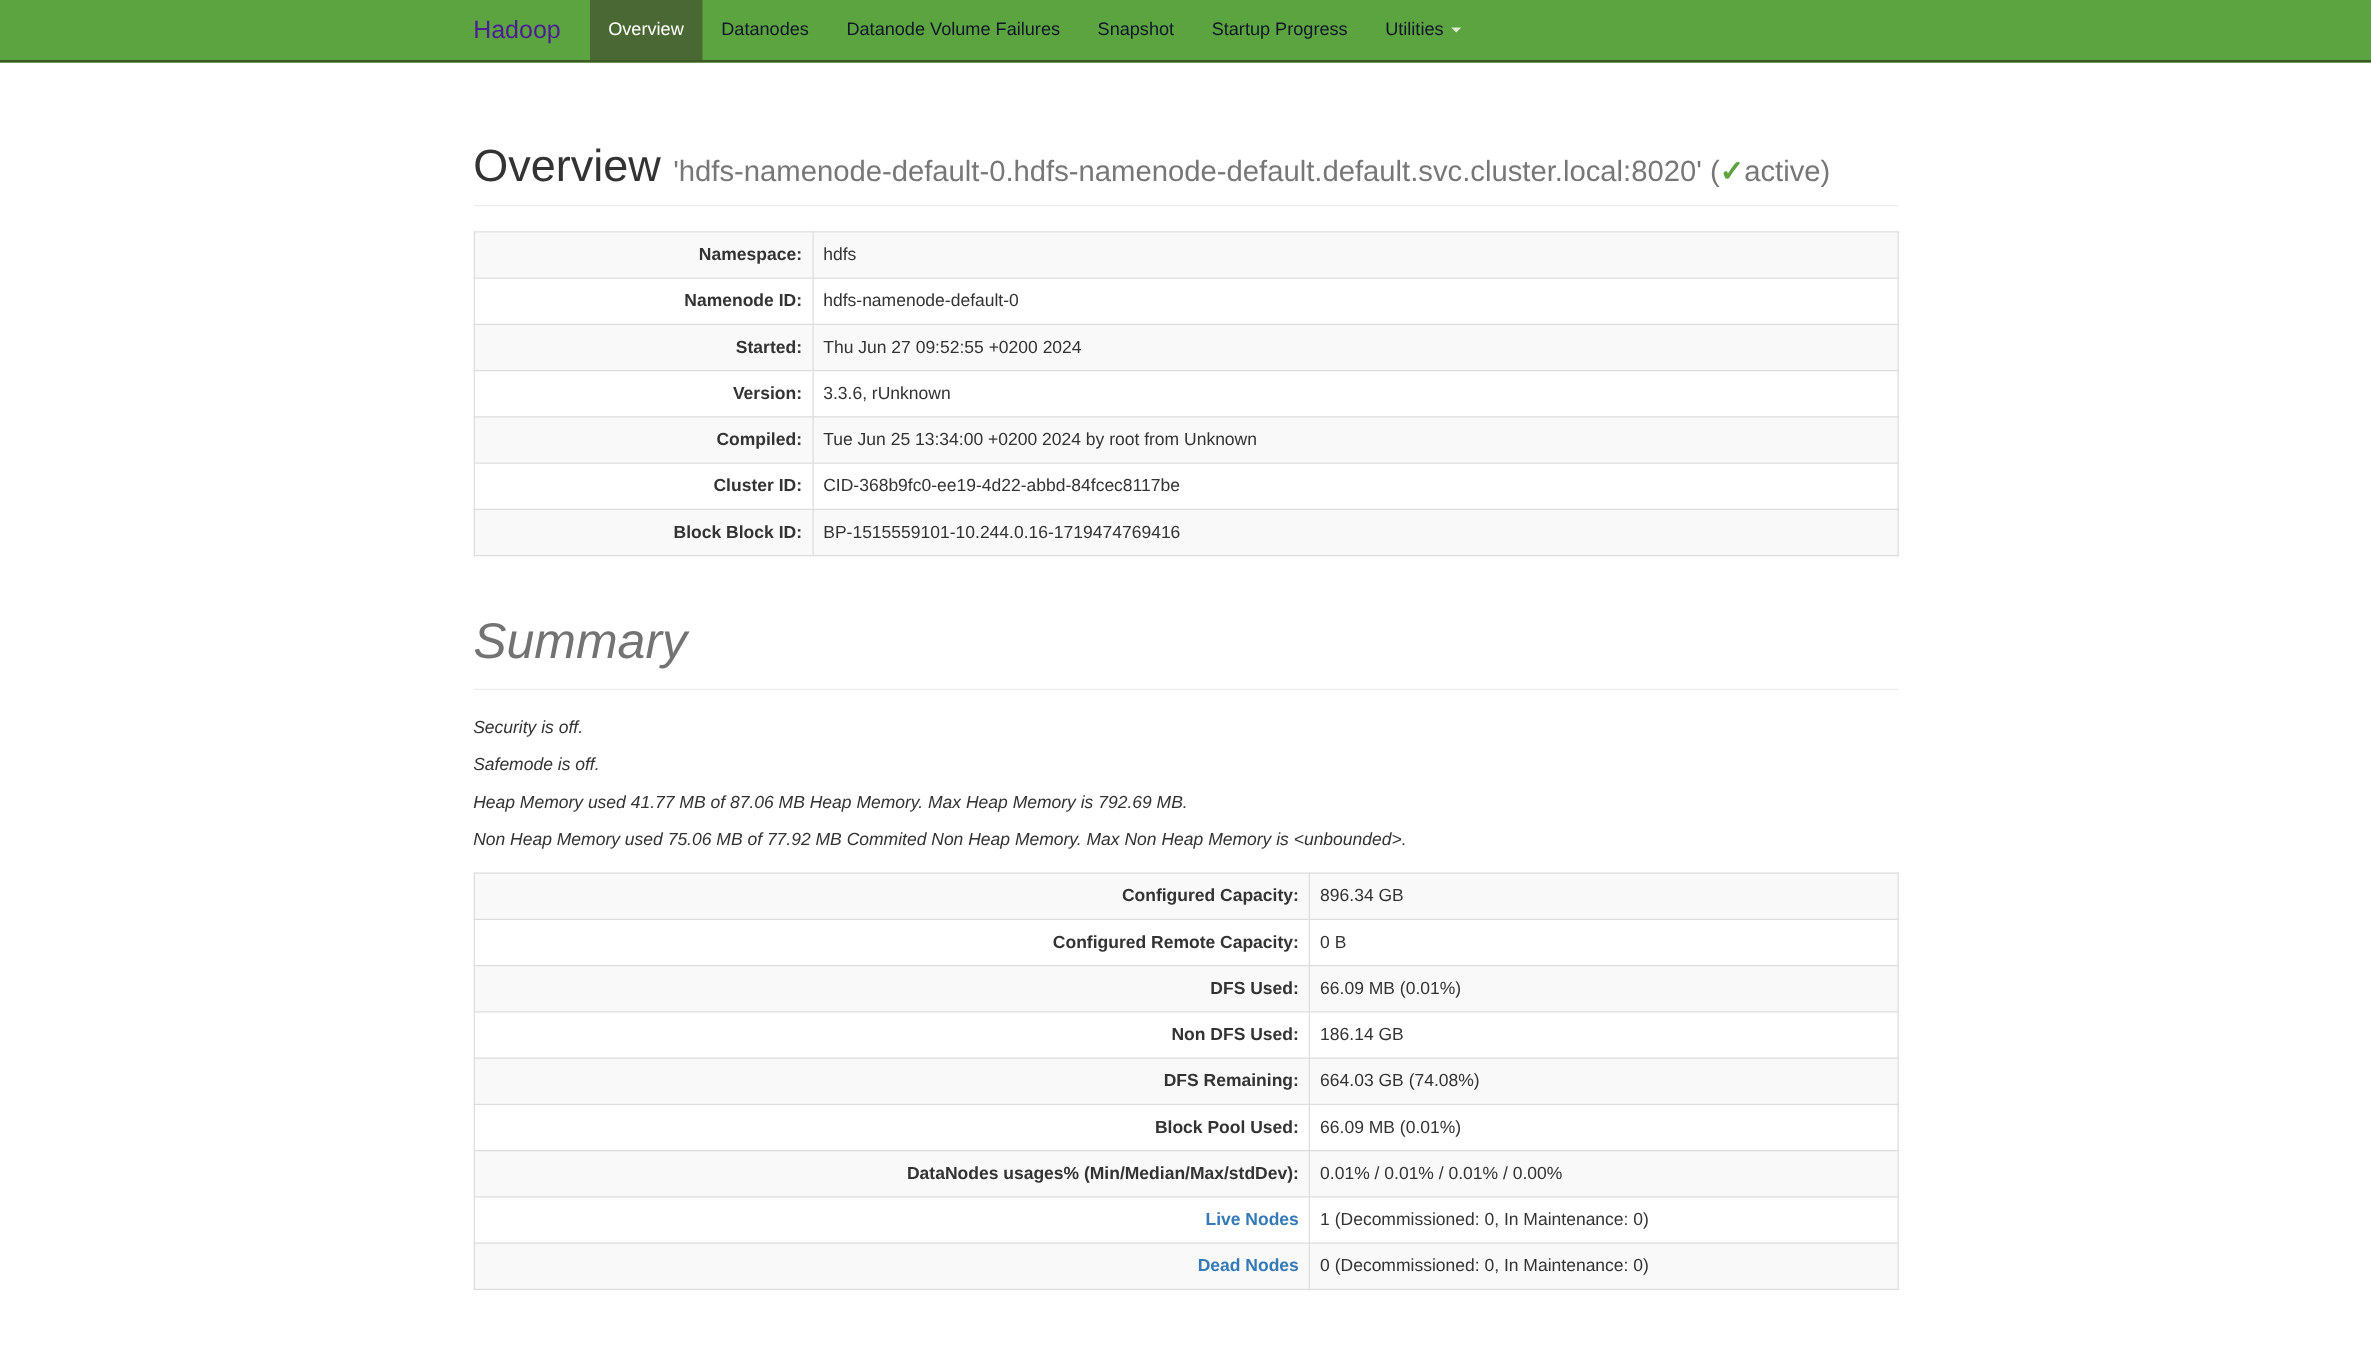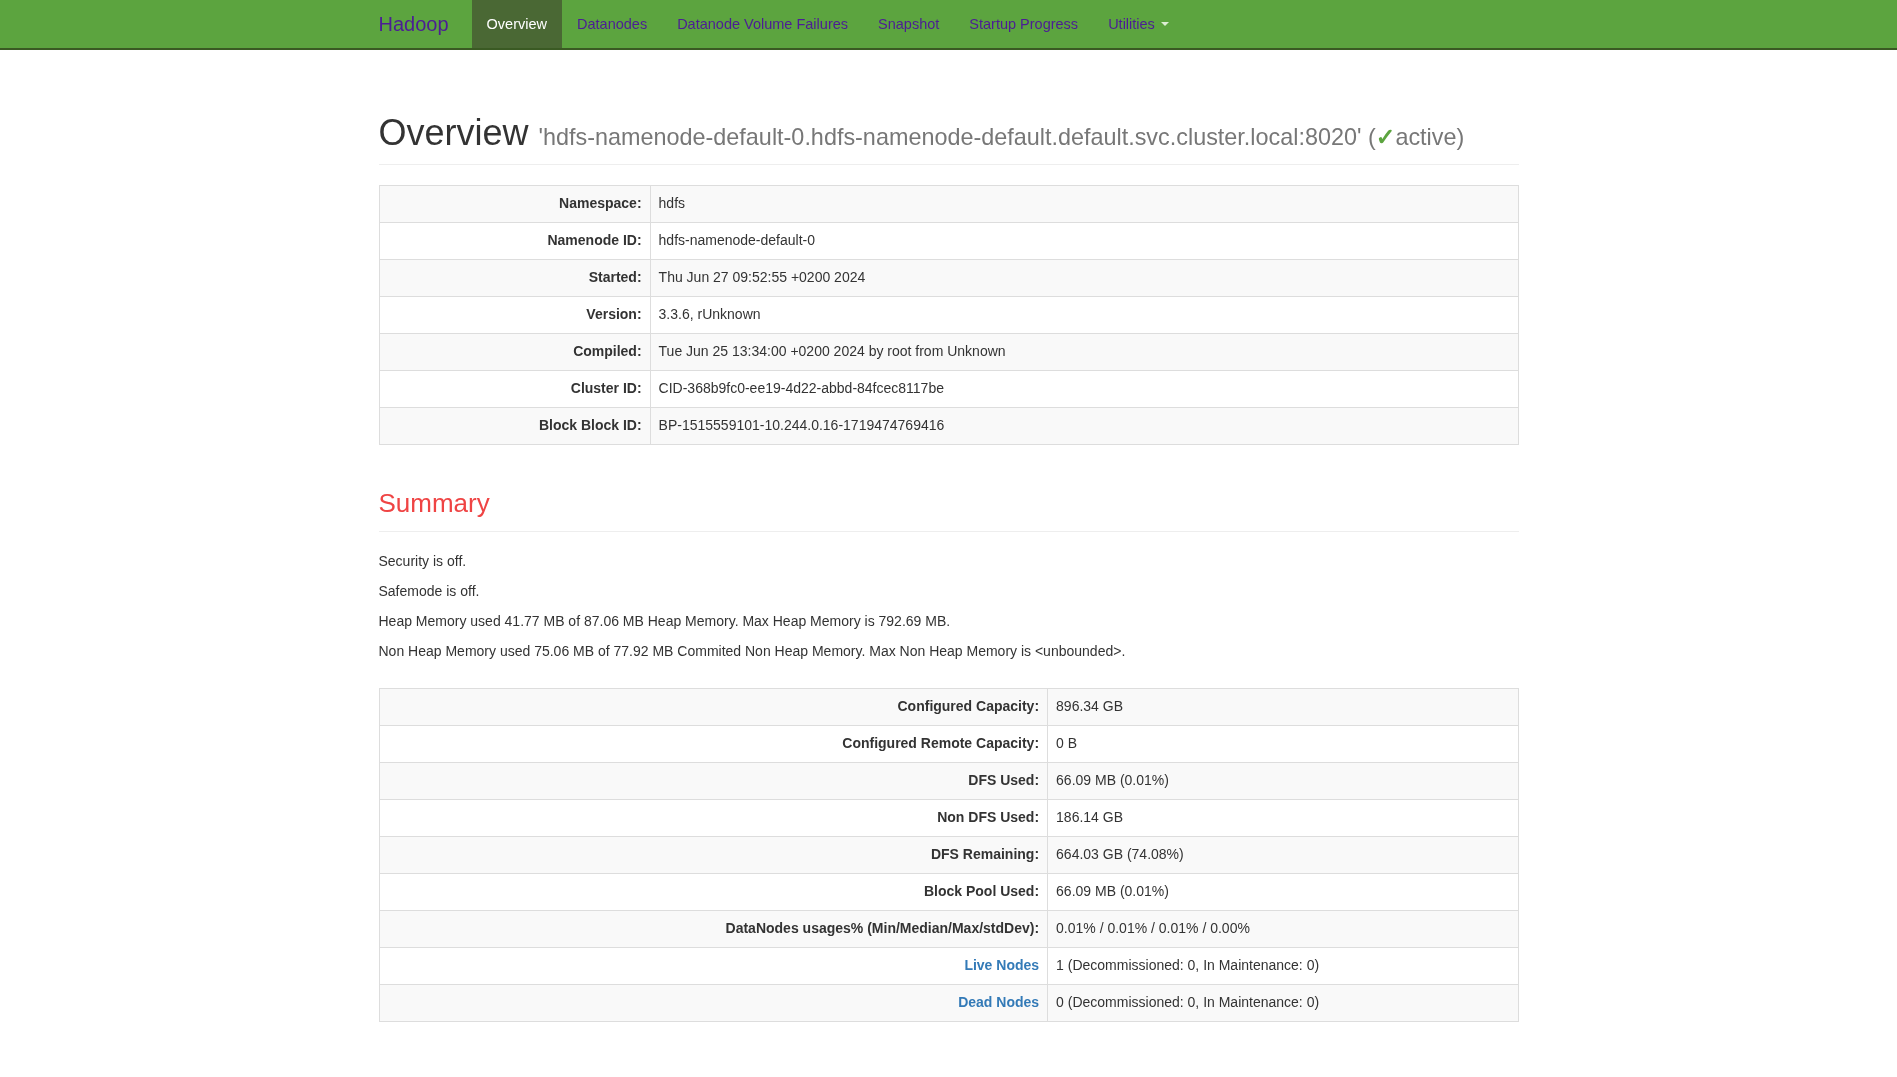--- a/index.html
+++ b/index.html
@@ -29,21 +29,21 @@
     padding: 0 15px;
     color: #4c1d95;
     font-size: 20px;
     text-decoration: none;
     cursor: pointer;
   }
   .navbar-nav { display: flex; align-items: stretch; margin-left: 8px; }
   .nav-item {
     display: flex; align-items: center;
     padding: 0 15px;
-    color: #4c1d95;
+    color: #0f172a;
     font-size: 14.5px;
     text-decoration: none;
     cursor: pointer;
   }
   .nav-item.active {
     background: #4A6834;
     color: #ffffff;
   }
   .caret {
     display: inline-block;
@@ -78,23 +78,24 @@
     color: #777;
   }
   .status { white-space: nowrap; }
   .check {
     color: #5CA43F;
     font-style: normal;
     font-weight: bold;
   }
   h2.section-title {
     margin: 0;
-    font-size: 26px;
+    font-size: 40px;
     font-weight: 500;
-    color: #ef4444;
+    color: #737373;
+    font-style: italic;
   }
   
   table.data-table {
     width: 100%;
     border-collapse: collapse;
     border: 1px solid #ddd;
     margin-bottom: 22px;
     margin-top: 2px;
   }
   table.data-table th, table.data-table td {
@@ -105,21 +106,21 @@
     font-size: 14px;
     line-height: 1.42857;
   }
   table.data-table th { font-weight: bold; color: #333; text-align: right; }
   table.data-table tbody tr:nth-child(odd) { background: #f9f9f9; }
   table.info-table th { width: 23.8%; }
   table.metrics-table th { width: 58.7%; }
   a.row-link { color: #337ab7; text-decoration: none; cursor: pointer; }
   
   .summary-text p { margin: 0 0 10px; }
-  .summary-text { margin-bottom: 26px; }
+  .summary-text { margin-bottom: 16px; font-style: italic; }
 </style>
 </head>
 <body>
 
 <nav class="navbar">
   <div class="navbar-inner">
     <a class="navbar-brand">Hadoop</a>
     <div class="navbar-nav">
       <a class="nav-item active">Overview</a>
       <a class="nav-item">Datanodes</a>

